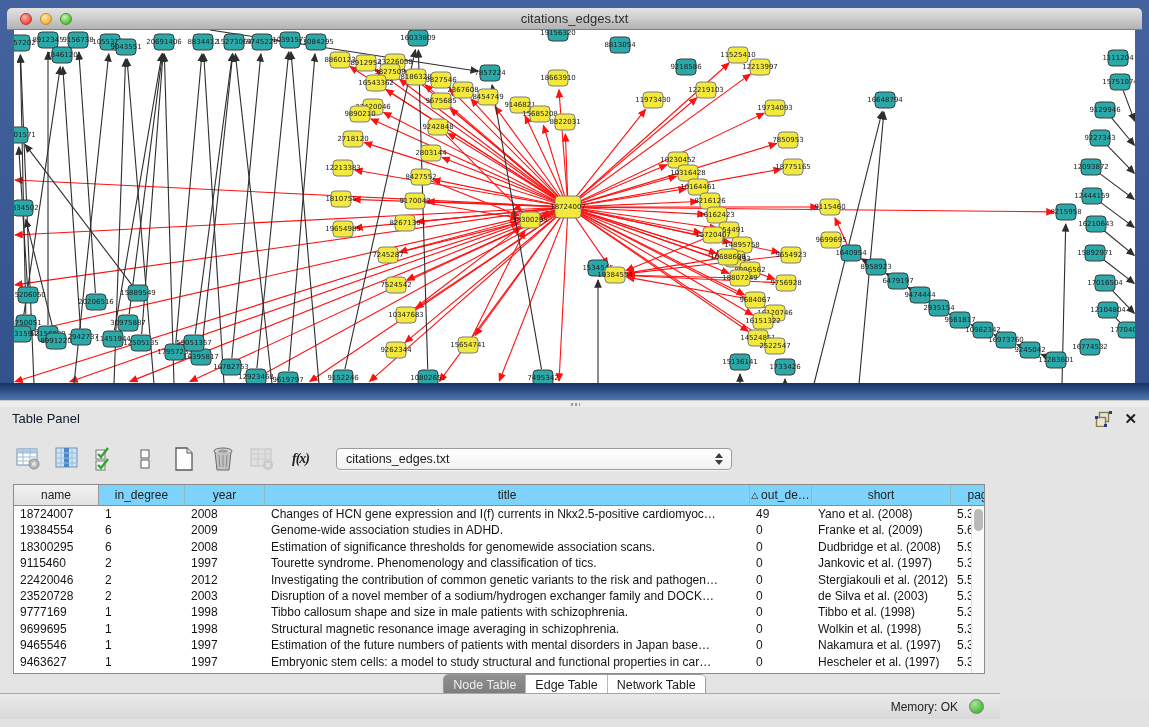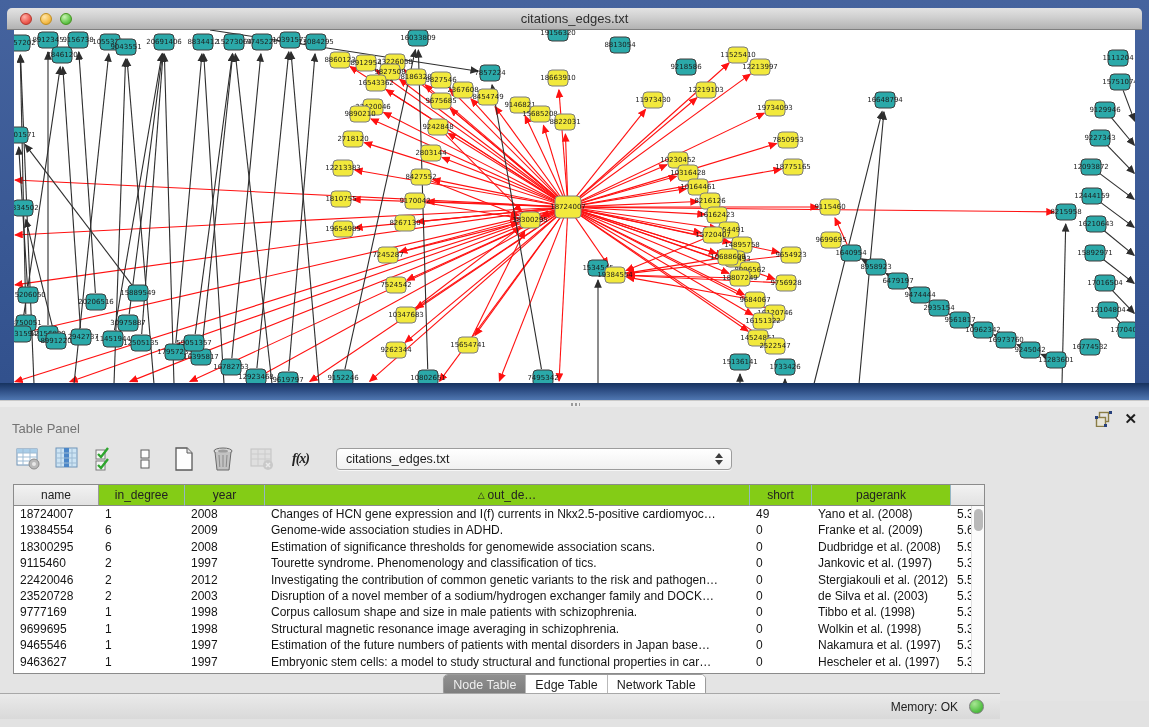--- a/index.html
+++ b/index.html
@@ -27,21 +27,21 @@
 
   
   .divider { position:absolute; left:0; top:400px; width:1149px; height:7px;
              background:#ececec; border-top:1px solid #c9c9c9; }
   .grip { position:absolute; left:571px; top:2px; width:9px; height:3px;
           background:repeating-linear-gradient(90deg,#9a9a9a 0 2px,transparent 2px 4px); }
 
   
   .panel { position:absolute; left:0; top:407px; width:1149px; height:294px;
            background:#e4e4e4; }
-  .panel-title { position:absolute; left:12px; top:4px; font-size:13px; color:#737373;margin-top:10px; }
+  .panel-title { position:absolute; left:12px; top:4px; font-size:13px; color:#0f172a; }
   .panel-icons { position:absolute; right:12px; top:4px; display:flex; gap:12px; align-items:center; }
   .close-x { font-size:15px; font-weight:bold; color:#1d1d1d; line-height:16px; cursor:default; }
 
   .toolbar { position:absolute; left:14px; top:36px; height:32px; display:flex;
              align-items:center; gap:12px;text-align:right; }
   .tb-icon { width:27px; height:27px; display:flex; align-items:center; justify-content:center; }
   .fx-label { font-size:14px; font-style:italic; font-weight:bold; color:#222;
               font-family:"Liberation Serif", serif; letter-spacing:-1px; }
   .combo { margin-left:10px; width:396px; height:22px; border:1px solid #9c9c9c;
            border-radius:4px; background:linear-gradient(180deg,#ffffff,#f1f1f1);
@@ -50,21 +50,21 @@
   .combo-arrows { position:absolute; right:8px; top:4px; display:flex; flex-direction:column; gap:2px; }
   .combo-arrows i { display:block; width:0; height:0; border-left:4px solid transparent;
                     border-right:4px solid transparent; }
   .combo-arrows .up   { border-bottom:5px solid #3c3c3c; }
   .combo-arrows .down { border-top:5px solid #3c3c3c; }
 
   .tablebox { position:absolute; left:13px; top:77px; width:972px; height:190px;
               background:#ffffff; border:1px solid #8b8b8b; overflow:hidden; }
   .thead { display:grid; grid-template-columns:85px 86px 80px 485px 62px 139px 84px 1fr;
            height:21px; }
-  .th { background:#84cc16; border-right:1px solid #94b6c4; border-bottom:1px solid #8a8a8a;
+  .th { background:#7dd3fc; border-right:1px solid #94b6c4; border-bottom:1px solid #8a8a8a;
         font-size:12px; color:#222; text-align:center; line-height:20px; overflow:hidden;
         white-space:nowrap; }
   .th.gray { background:linear-gradient(180deg,#f2f2f2,#e2e2e2); border-right-color:#9a9a9a; }
   .th .sort { font-size:9px; position:relative; top:-1px; margin-right:3px; }
   .tbody { position:absolute; left:0; right:13px; top:21px; bottom:0; }
   .tr { display:grid; grid-template-columns:85px 86px 80px 485px 62px 139px 84px 1fr;
         height:16.4px; }
   .td { font-size:12px; color:#141414; padding-left:6px; white-space:nowrap;
         overflow:hidden; line-height:16px; }
   .vscroll { position:absolute; right:0; top:21px; bottom:0; width:13px;
@@ -849,20 +849,21 @@
             <i class="down"></i>
           </span>
       </div>
     </div>
 
     <div class="tablebox">
       <div class="thead" id="thead">
           <div class="th gray"><span>name</span></div>
           <div class="th"><span>in_degree</span></div>
           <div class="th"><span>year</span></div>
+          <div class="th"><span>title</span></div>
           <div class="th"><span class="sort">△</span><span>out_de…</span></div>
           <div class="th"><span>short</span></div>
           <div class="th"><span>pagerank</span></div>
           <div class="th gray"></div>
         </div>
       <div class="tbody" id="tbody">
           <div class="tr">
             <div class="td">18724007</div>
             <div class="td">1</div>
             <div class="td">2008</div>
@@ -919,21 +920,21 @@
             <div class="td">Disruption of a novel member of a sodium/hydrogen exchanger family and DOCK…</div>
             <div class="td">0</div>
             <div class="td">de Silva et al. (2003)</div>
             <div class="td">5.3E-5</div>
             <div class="td"></div>
           </div>
           <div class="tr">
             <div class="td">9777169</div>
             <div class="td">1</div>
             <div class="td">1998</div>
-            <div class="td">Corpus callosum shape and size in male patients with schizophrenia.</div>
+            <div class="td">Tibbo callosum shape and size in male patients with schizophrenia.</div>
             <div class="td">0</div>
             <div class="td">Tibbo et al. (1998)</div>
             <div class="td">5.3E-5</div>
             <div class="td"></div>
           </div>
           <div class="tr">
             <div class="td">9699695</div>
             <div class="td">1</div>
             <div class="td">1998</div>
             <div class="td">Structural magnetic resonance image averaging in schizophrenia.</div>

